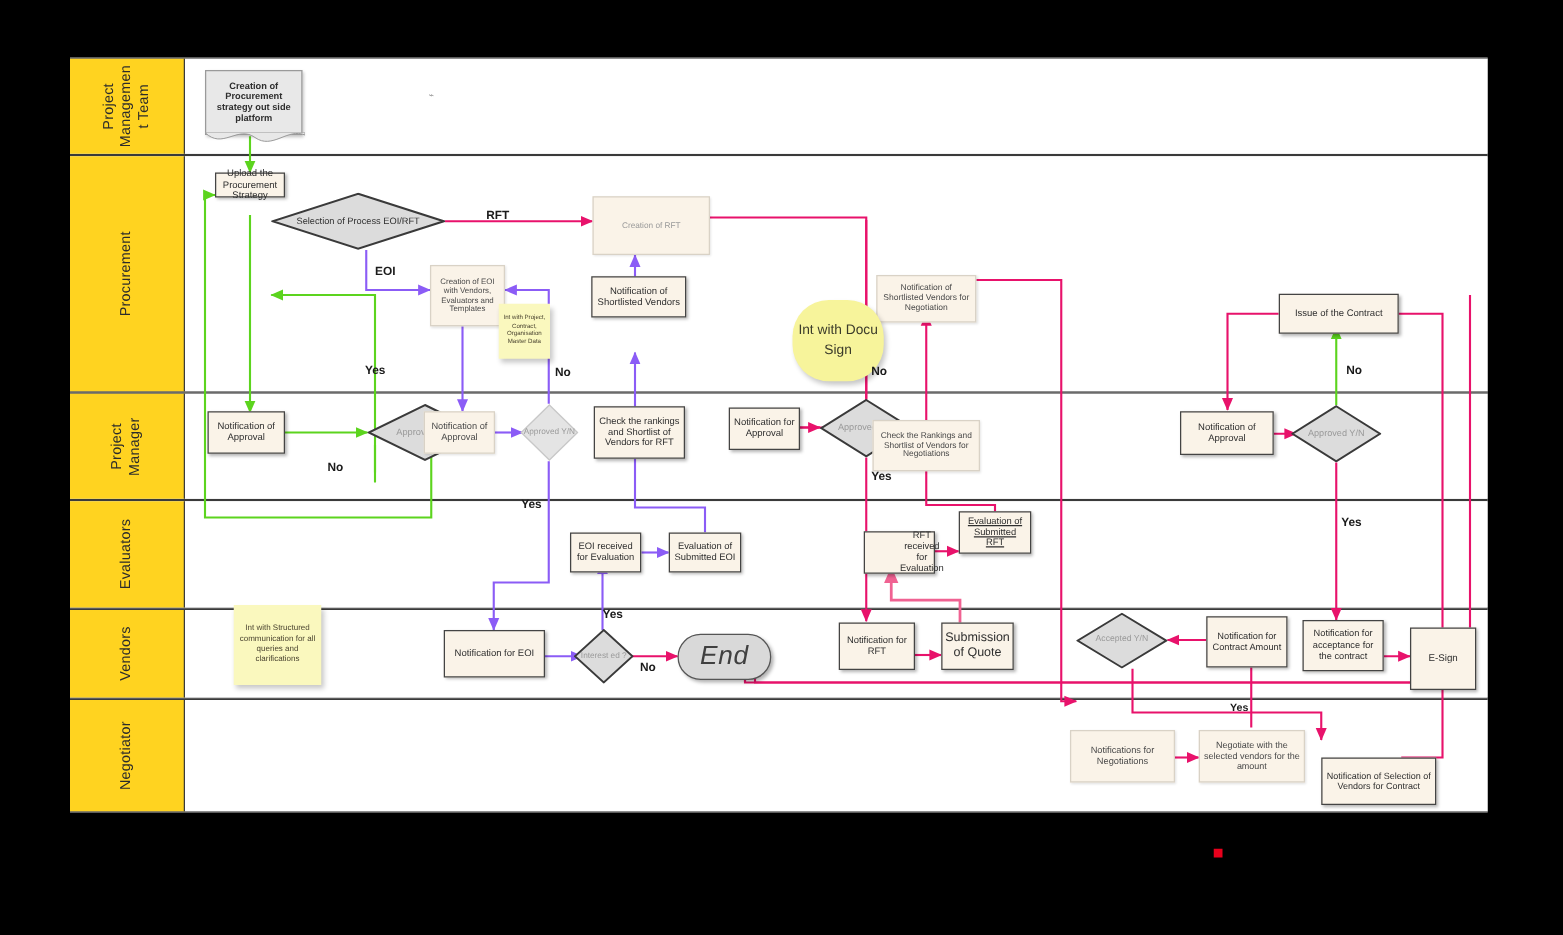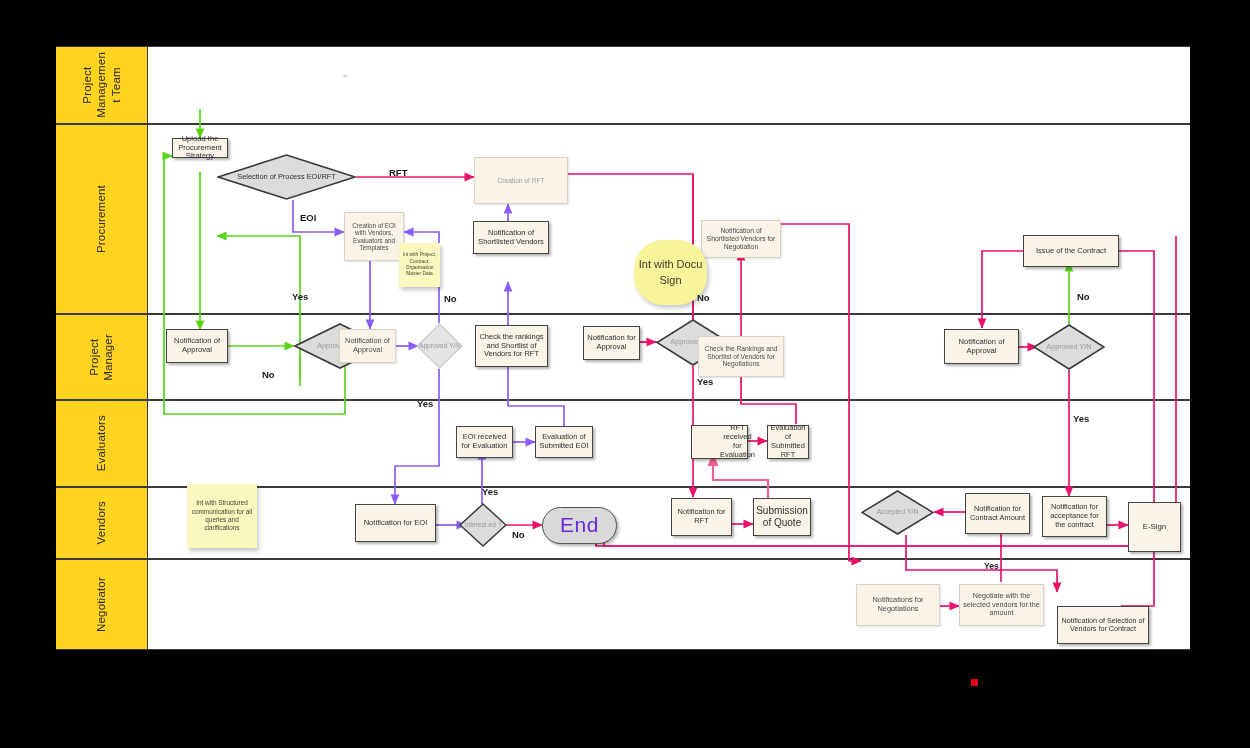--- a/index.html
+++ b/index.html
@@ -119,22 +119,23 @@
   .dia svg { position: absolute; inset: 0; }
   .dia .lbl { position: relative; z-index: 2; }
 
   
   .term {
     background: #D9D9D9;
     border: 1.8px solid #555;
     border-radius: 26px;
     box-shadow: 2px 2px 3px rgba(0,0,0,0.30);
     font-size: 21px;
-    color: #6d28d9;
+    color: #404040;
     letter-spacing: 0.5px;
+    font-style: italic;
   }
 
   
   .sticky {
     position: absolute;
     background: #FAF8BE;
     box-sizing: border-box;
     display: flex;
     align-items: center;
     justify-content: center;
@@ -336,20 +337,26 @@
         <path d="M1051,479 L1072,479" stroke="#E8126B" marker-end="url(#ap)"></path>
 
         <path d="M534,479 L550,479" stroke="#E8126B"></path>
         <path d="M540,496 L540,500 L1120,500 L1120,190" stroke="#E8126B"></path>
         <path d="M540,479 L540,500" stroke="#E8126B"></path>
 
         <path d="M1120,500 L548,500 L548,486" stroke="#E8126B" marker-end="url(#ap)"></path>
       </g>
     </svg>
 
+    <div class="node doc" style="left:108px;top:10px;width:78px;height:52px;font-size:7.4px;font-weight:bold;">
+      <span class="lbl">Creation of Procurement strategy out side platform</span>
+      <svg class="wave" viewBox="0 0 80 14" preserveAspectRatio="none">
+        <path d="M0,0 C14,14 26,-6 40,4 C54,14 66,-4 80,2 L80,0 L0,0 Z" fill="#E8E8E8" stroke="#9a9a9a" stroke-width="0.8"></path>
+      </svg>
+    </div>
 
     <div class="node proc" style="left:116px;top:92px;width:56px;height:20px;font-size:7.6px;">
       <span class="lbl">Upload the Procurement Strategy</span>
     </div>
 
     <div class="node dia" style="left:161px;top:108px;width:139px;height:46px;font-size:7.4px;">
       <svg viewBox="0 0 139 46" preserveAspectRatio="none">
         <polygon points="69.5,1 138,23 69.5,45 1,23" fill="#DCDCDC" stroke="#3a3a3a" stroke-width="1.6"></polygon>
       </svg>
       <span class="lbl">Selection of Process EOI/RFT</span>
@@ -432,21 +439,21 @@
     </div>
 
     <div class="node proc" style="left:479px;top:380px;width:58px;height:32px;font-size:7.5px;">
       <span class="lbl">Evaluation of Submitted EOI</span>
     </div>
 
     <div class="node proc" style="left:635px;top:379px;width:57px;height:34px;font-size:7.5px;padding-left:36px;">
       <span class="lbl">RFT received for Evaluation</span>
     </div>
 
-    <div class="node proc" style="left:711px;top:379px;width:42px;height:34px;font-size:7.5px;">
+    <div class="node proc" style="left:711px;top:363px;width:58px;height:34px;font-size:7.5px;text-decoration:underline;">
       <span class="lbl">Evaluation of Submitted RFT</span>
     </div>
 
     <div class="node proc" style="left:299px;top:458px;width:81px;height:38px;font-size:7.6px;">
       <span class="lbl">Notification for EOI</span>
     </div>
 
     <div class="node dia" style="left:403px;top:457px;width:48px;height:44px;font-size:6.6px;">
       <svg viewBox="0 0 48 44" preserveAspectRatio="none">
         <polygon points="24,1 47,22 24,43 1,22" fill="#DCDCDC" stroke="#3a3a3a" stroke-width="1.5"></polygon>

